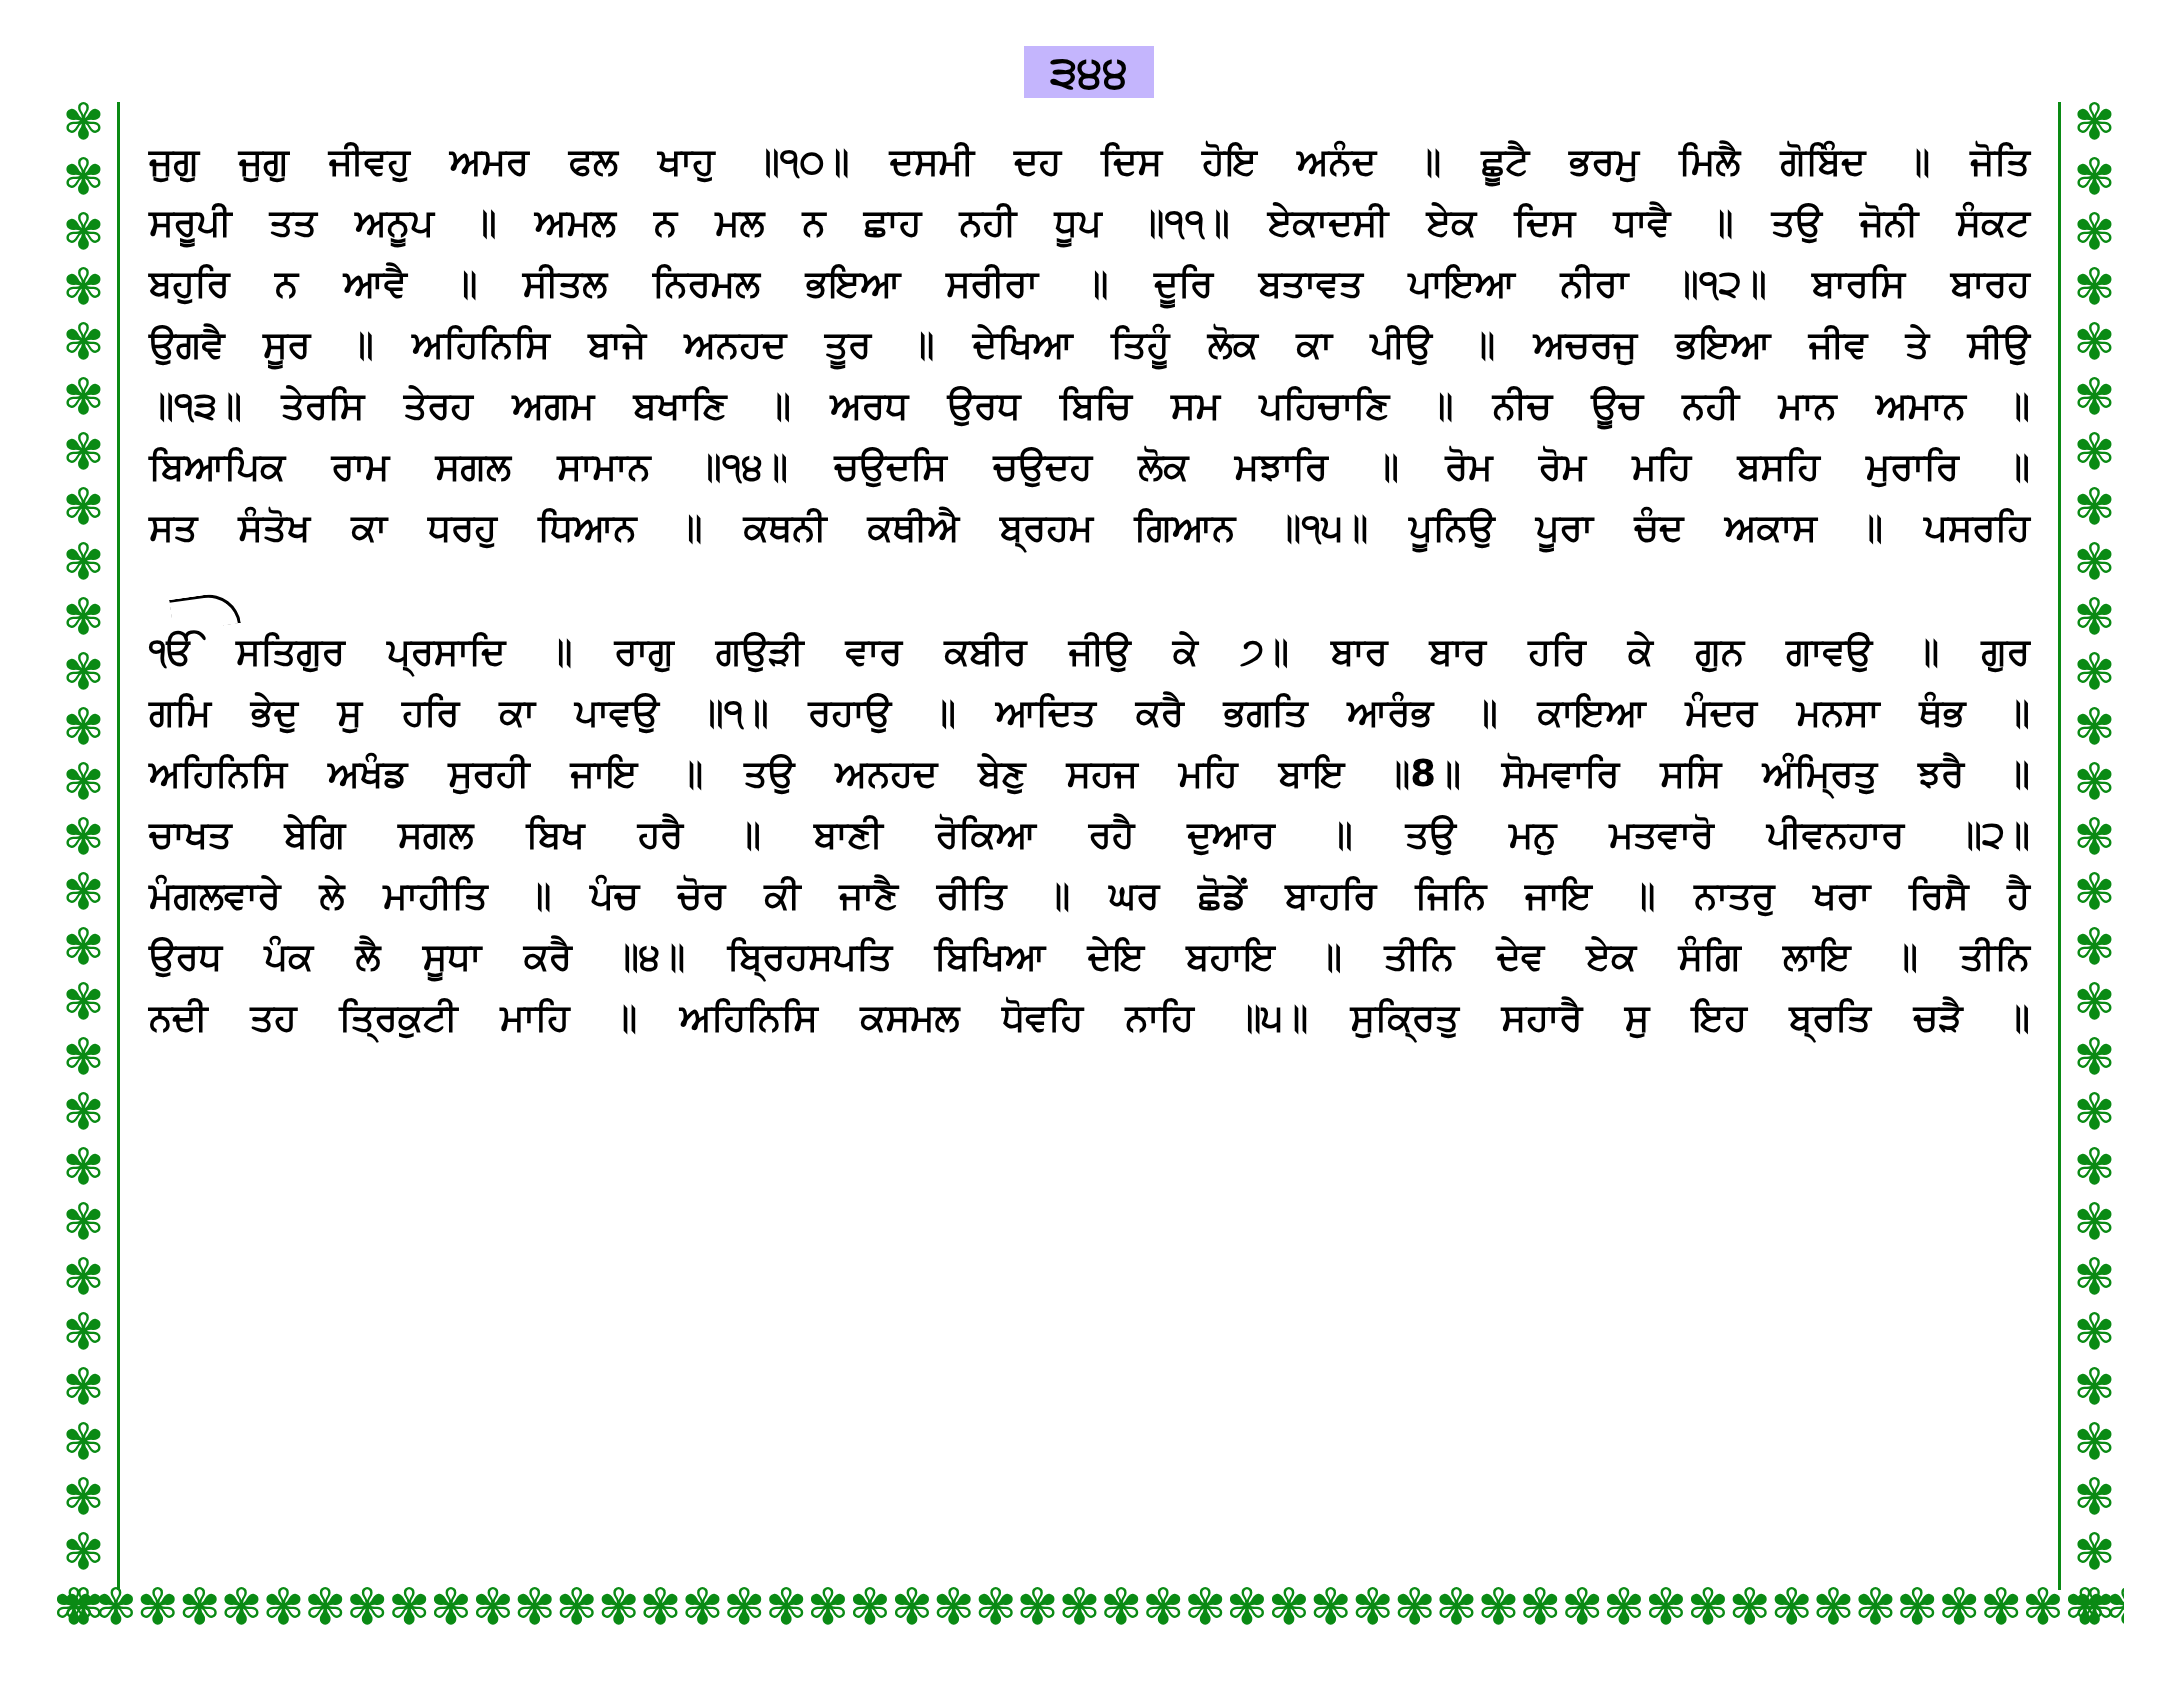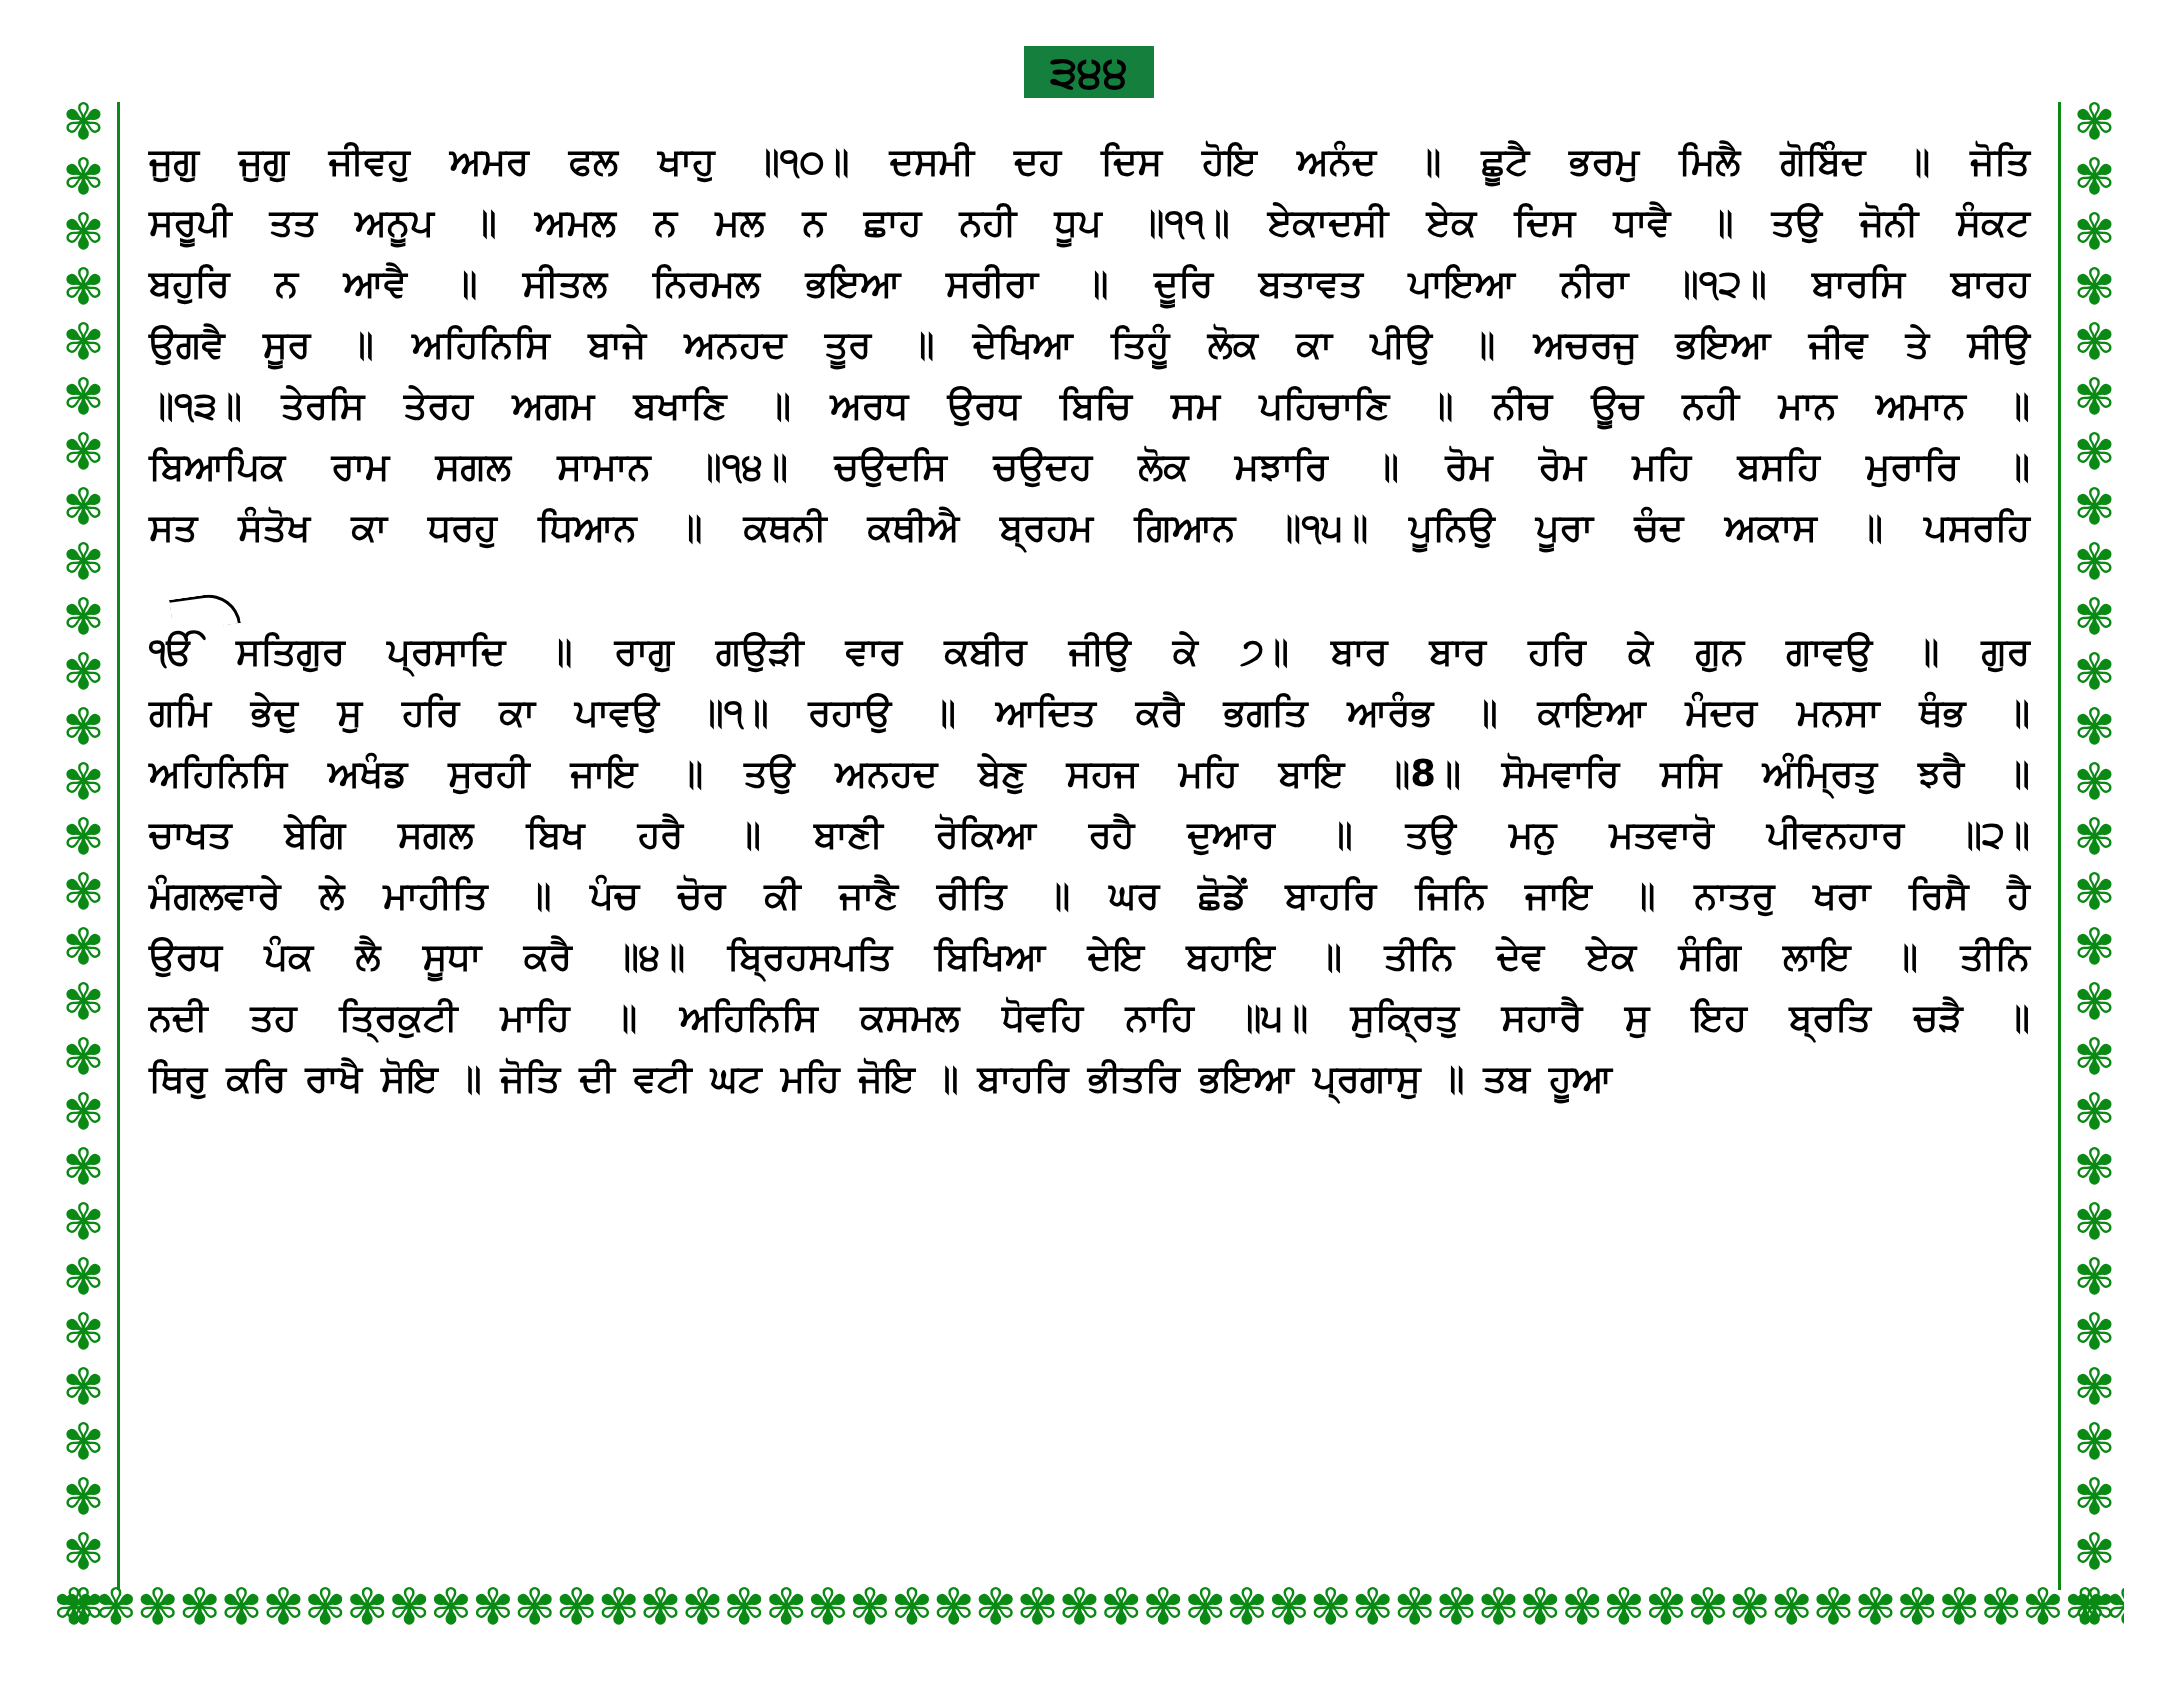--- a/index.html
+++ b/index.html
@@ -74,21 +74,21 @@
     text-align: center;
     font-size: 44px;
     font-weight: bold;
     color: #000000;
     background: #ffffff;
     padding: 4px 0;
     box-sizing: border-box;
   }
   .page-number-inner {
     display: inline-block;
-    background: #15803d;
+    background: #c4b5fd;
     padding: 0 26px;
   }
 
   
   .content {
     position: absolute;
     left: 149px;
     top: 131px;
     width: 1881px;
     color: #000000;
@@ -208,19 +208,18 @@
         </div>
         <div class="block-gap"></div>
         <div>
           <div class="verse-block" style="position: relative;">ੴ ਸਤਿਗੁਰ ਪ੍ਰਸਾਦਿ ॥ ਰਾਗੁ ਗਉੜੀ ਵਾਰ ਕਬੀਰ ਜੀਉ ਕੇ ੭॥ ਬਾਰ ਬਾਰ ਹਰਿ ਕੇ ਗੁਨ ਗਾਵਉ ॥ ਗੁਰ<span class="ek-onkar-arc"></span></div>
           <div class="verse-block">ਗਮਿ ਭੇਦੁ ਸੁ ਹਰਿ ਕਾ ਪਾਵਉ ॥੧॥ ਰਹਾਉ ॥ ਆਦਿਤ ਕਰੈ ਭਗਤਿ ਆਰੰਭ ॥ ਕਾਇਆ ਮੰਦਰ ਮਨਸਾ ਥੰਭ ॥</div>
           <div class="verse-block">ਅਹਿਨਿਸਿ ਅਖੰਡ ਸੁਰਹੀ ਜਾਇ ॥ ਤਉ ਅਨਹਦ ਬੇਣੁ ਸਹਜ ਮਹਿ ਬਾਇ ॥8॥ ਸੋਮਵਾਰਿ ਸਸਿ ਅੰਮ੍ਰਿਤੁ ਝਰੈ ॥</div>
           <div class="verse-block">ਚਾਖਤ ਬੇਗਿ ਸਗਲ ਬਿਖ ਹਰੈ ॥ ਬਾਣੀ ਰੋਕਿਆ ਰਹੈ ਦੁਆਰ ॥ ਤਉ ਮਨੁ ਮਤਵਾਰੋ ਪੀਵਨਹਾਰ ॥੨॥</div>
           <div class="verse-block">ਮੰਗਲਵਾਰੇ ਲੇ ਮਾਹੀਤਿ ॥ ਪੰਚ ਚੋਰ ਕੀ ਜਾਣੈ ਰੀਤਿ ॥ ਘਰ ਛੋਡੇਂ ਬਾਹਰਿ ਜਿਨਿ ਜਾਇ ॥ ਨਾਤਰੁ ਖਰਾ ਰਿਸੈ ਹੈ</div>
           <div class="verse-block">ਉਰਧ ਪੰਕ ਲੈ ਸੂਧਾ ਕਰੈ ॥੪॥ ਬ੍ਰਿਹਸਪਤਿ ਬਿਖਿਆ ਦੇਇ ਬਹਾਇ ॥ ਤੀਨਿ ਦੇਵ ਏਕ ਸੰਗਿ ਲਾਇ ॥ ਤੀਨਿ</div>
           <div class="verse-block">ਨਦੀ ਤਹ ਤ੍ਰਿਕੁਟੀ ਮਾਹਿ ॥ ਅਹਿਨਿਸਿ ਕਸਮਲ ਧੋਵਹਿ ਨਾਹਿ ॥੫॥ ਸੁਕ੍ਰਿਤੁ ਸਹਾਰੈ ਸੁ ਇਹ ਬ੍ਰਤਿ ਚੜੈ ॥</div>
-          <div class="verse-block last-left">ਥਿਰੁ ਕਰਿ ਰਾਖੈ ਸੋਇ ॥ ਜੋਤਿ ਦੀ ਵਟੀ ਘਟ ਮਹਿ ਜੋਇ ॥ ਬਾਹਰਿ ਭੀਤਰਿ ਭਇਆ ਪ੍ਰਗਾਸੁ ॥ ਤਬ ਹੂਆ</div>
         </div>
       </div>
   </div>
 
 </div>
 
 
 </body></html>

